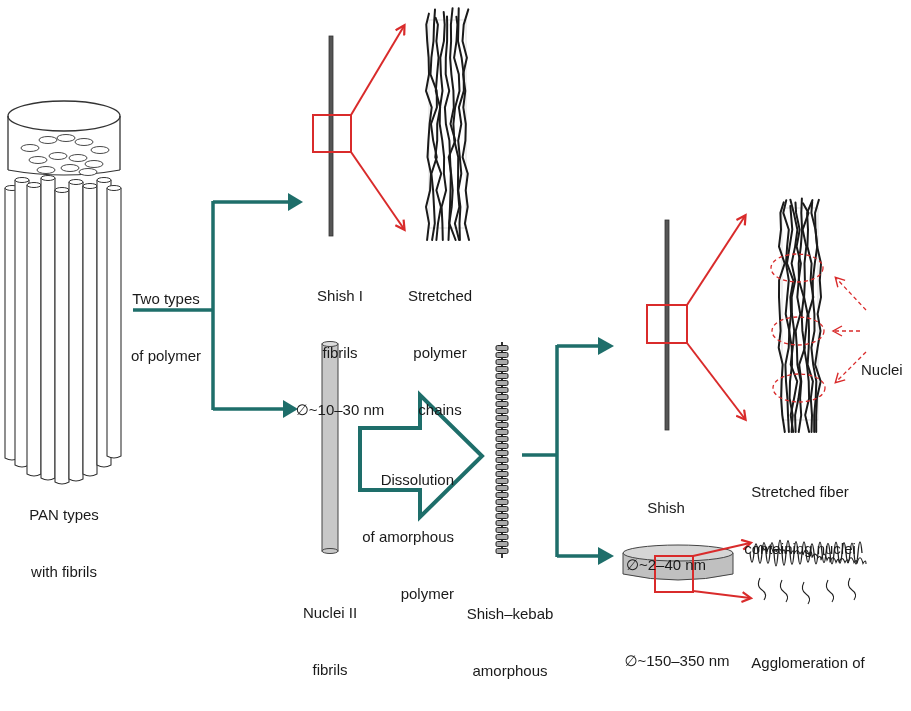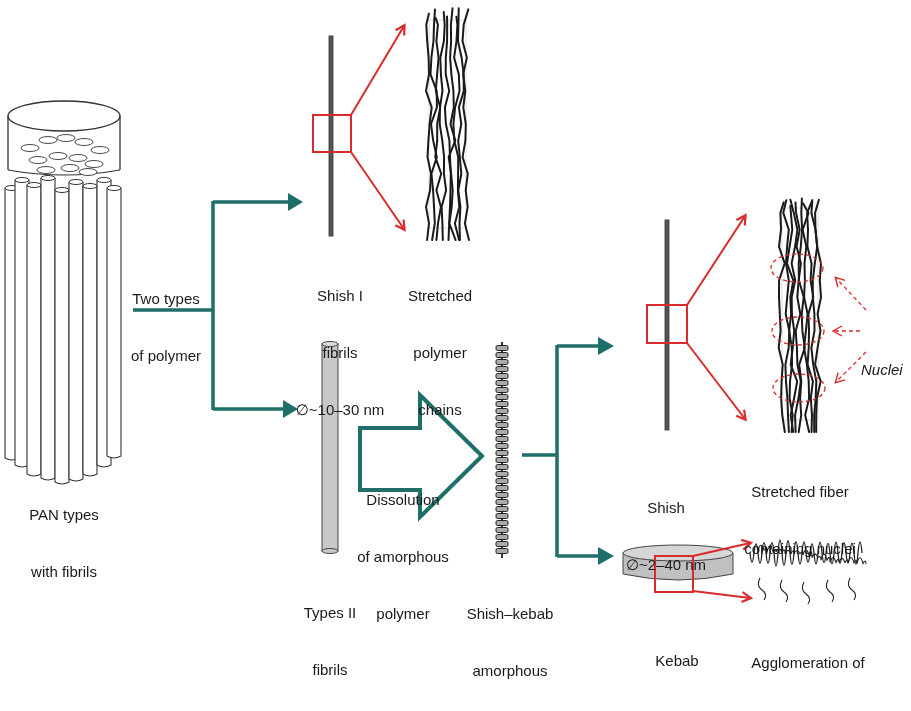--- a/index.html
+++ b/index.html
@@ -200,45 +200,44 @@
   <span>Shish I</span>
   <span>fibrils</span>
   <span>∅~10–30 nm</span>
 </div>
 <div class="lbl" style="left:395px;top:248px;width:90px;text-align:center;">
   <span>Stretched</span>
   <span>polymer</span>
   <span>chains</span>
 </div>
 <div class="lbl" style="left:285px;top:565px;width:90px;">
-  <span>Types II</span>
+  <span>Nuclei II</span>
   <span>fibrils</span>
 </div>
-<div class="lbl" style="left:352px;top:452px;width:102px;">
+<div class="lbl" style="left:352px;top:432px;width:102px;text-align:right;">
   <span>Dissolution</span>
   <span>of amorphous</span>
   <span>polymer</span>
 </div>
 <div class="lbl" style="left:455px;top:566px;width:110px;">
   <span>Shish–kebab</span>
   <span>amorphous</span>
 </div>
 <div class="lbl" style="left:610px;top:460px;width:112px;">
   <span>Shish</span>
   <span>∅~2–40 nm</span>
 </div>
 <div class="lbl" style="left:735px;top:444px;width:130px;">
   <span>Stretched fiber</span>
   <span>containing nuclei</span>
 </div>
-<div class="lbl" style="left:861px;top:322px;text-align:left;font-style:italic;">
+<div class="lbl" style="left:861px;top:322px;text-align:left;">
   <span>Nuclei</span>
 </div>
 <div class="lbl" style="left:607px;top:613px;width:140px;">
-  <span>Kebab</span>
   <span>∅~150–350 nm</span>
 </div>
 <div class="lbl" style="left:738px;top:613px;width:140px;line-height:20px;">
   <span>Agglomeration of</span>
   
   
   
   
 </div>
 

